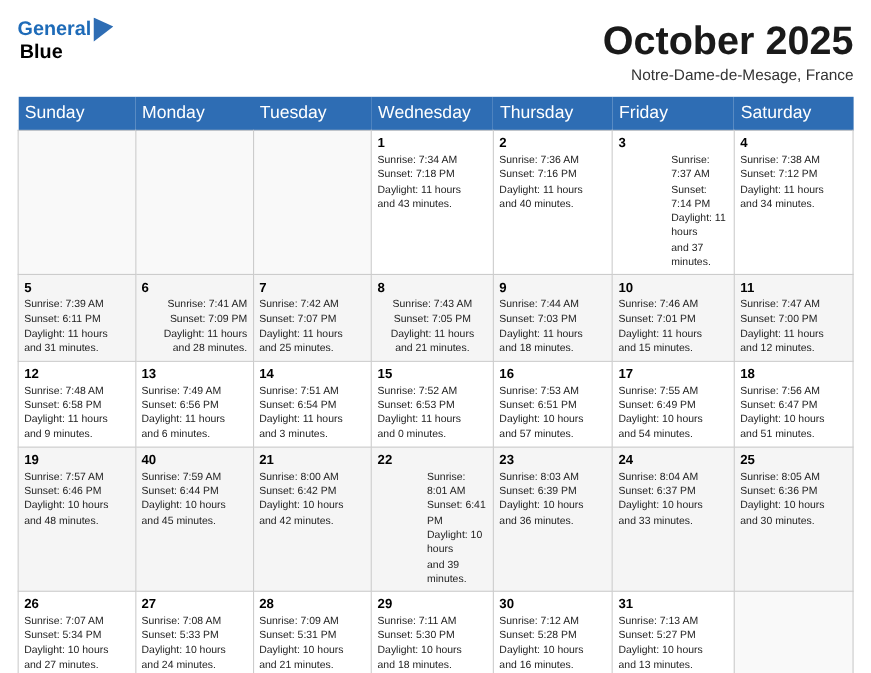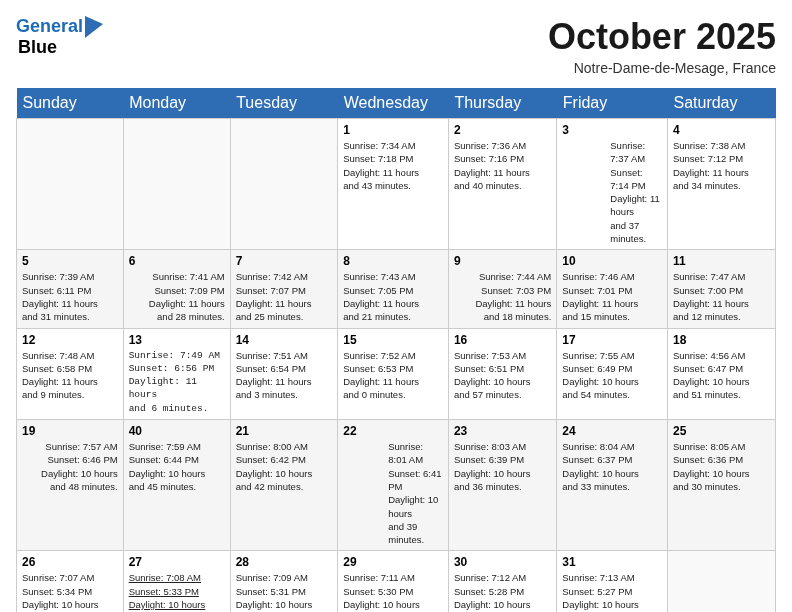--- a/index.html
+++ b/index.html
@@ -174,28 +174,28 @@
         </td>
         <td>
           <div class="day-number">7</div>
           <div class="day-info" style="white-space: pre-line;">Sunrise: 7:42 AM
 Sunset: 7:07 PM
 Daylight: 11 hours
 and 25 minutes.</div>
         </td>
         <td>
           <div class="day-number">8</div>
-          <div class="day-info" style="white-space: pre-line;">Sunrise: 7:43 AM
+          <div class="day-info" style="white-space: pre-line; text-align: center;">Sunrise: 7:43 AM
 Sunset: 7:05 PM
 Daylight: 11 hours
 and 21 minutes.</div>
         </td>
         <td>
           <div class="day-number">9</div>
-          <div class="day-info" style="white-space: pre-line; text-align: right;">Sunrise: 7:44 AM
+          <div class="day-info" style="white-space: pre-line;">Sunrise: 7:44 AM
 Sunset: 7:03 PM
 Daylight: 11 hours
 and 18 minutes.</div>
         </td>
         <td>
           <div class="day-number">10</div>
           <div class="day-info" style="white-space: pre-line;">Sunrise: 7:46 AM
 Sunset: 7:01 PM
 Daylight: 11 hours
 and 15 minutes.</div>
@@ -211,21 +211,21 @@
       <tr>
         <td>
           <div class="day-number">12</div>
           <div class="day-info" style="white-space: pre-line;">Sunrise: 7:48 AM
 Sunset: 6:58 PM
 Daylight: 11 hours
 and 9 minutes.</div>
         </td>
         <td>
           <div class="day-number">13</div>
-          <div class="day-info" style="white-space: pre-line; font-family: Liberation Mono, monospace;">Sunrise: 7:49 AM
+          <div class="day-info" style="white-space: pre-line;">Sunrise: 7:49 AM
 Sunset: 6:56 PM
 Daylight: 11 hours
 and 6 minutes.</div>
         </td>
         <td>
           <div class="day-number">14</div>
           <div class="day-info" style="white-space: pre-line;">Sunrise: 7:51 AM
 Sunset: 6:54 PM
 Daylight: 11 hours
 and 3 minutes.</div>
@@ -246,30 +246,30 @@
         </td>
         <td>
           <div class="day-number">17</div>
           <div class="day-info" style="white-space: pre-line;">Sunrise: 7:55 AM
 Sunset: 6:49 PM
 Daylight: 10 hours
 and 54 minutes.</div>
         </td>
         <td>
           <div class="day-number">18</div>
-          <div class="day-info" style="white-space: pre-line;">Sunrise: 4:56 AM
+          <div class="day-info" style="white-space: pre-line;">Sunrise: 7:56 AM
 Sunset: 6:47 PM
 Daylight: 10 hours
 and 51 minutes.</div>
         </td>
       </tr>
       <tr>
         <td>
           <div class="day-number">19</div>
-          <div class="day-info" style="white-space: pre-line; text-align: right;">Sunrise: 7:57 AM
+          <div class="day-info" style="white-space: pre-line;">Sunrise: 7:57 AM
 Sunset: 6:46 PM
 Daylight: 10 hours
 and 48 minutes.</div>
         </td>
         <td>
           <div class="day-number">40</div>
           <div class="day-info" style="white-space: pre-line;">Sunrise: 7:59 AM
 Sunset: 6:44 PM
 Daylight: 10 hours
 and 45 minutes.</div>
@@ -313,21 +313,21 @@
       <tr>
         <td>
           <div class="day-number">26</div>
           <div class="day-info" style="white-space: pre-line;">Sunrise: 7:07 AM
 Sunset: 5:34 PM
 Daylight: 10 hours
 and 27 minutes.</div>
         </td>
         <td>
           <div class="day-number">27</div>
-          <div class="day-info" style="white-space: pre-line; text-decoration: underline;">Sunrise: 7:08 AM
+          <div class="day-info" style="white-space: pre-line;">Sunrise: 7:08 AM
 Sunset: 5:33 PM
 Daylight: 10 hours
 and 24 minutes.</div>
         </td>
         <td>
           <div class="day-number">28</div>
           <div class="day-info" style="white-space: pre-line;">Sunrise: 7:09 AM
 Sunset: 5:31 PM
 Daylight: 10 hours
 and 21 minutes.</div>

